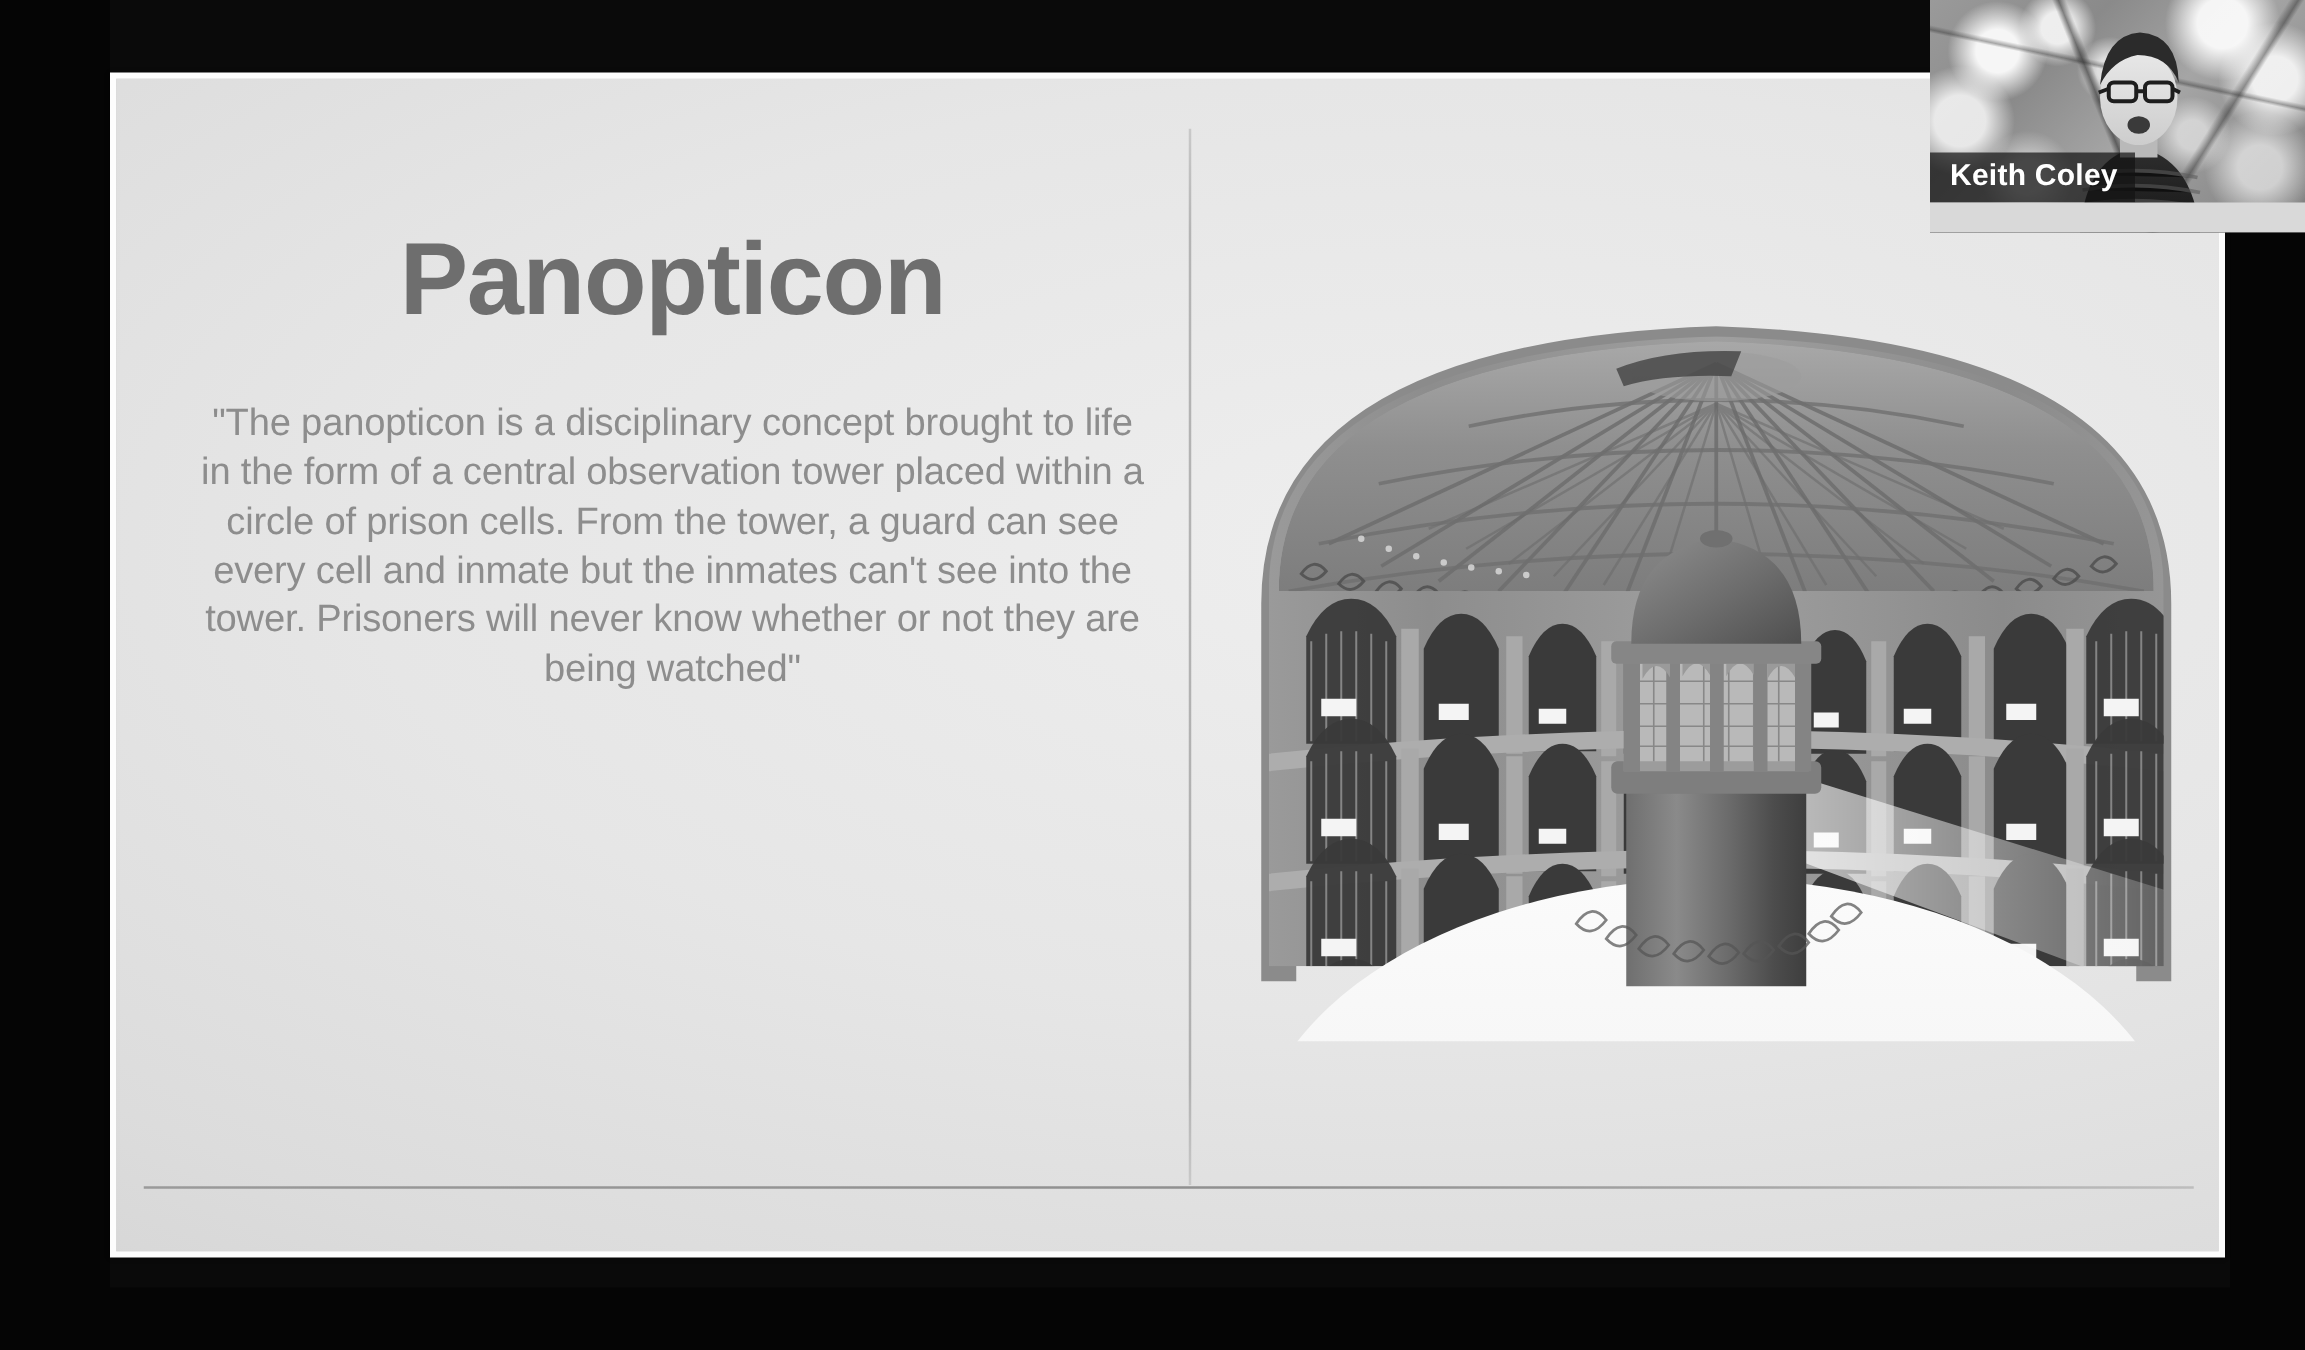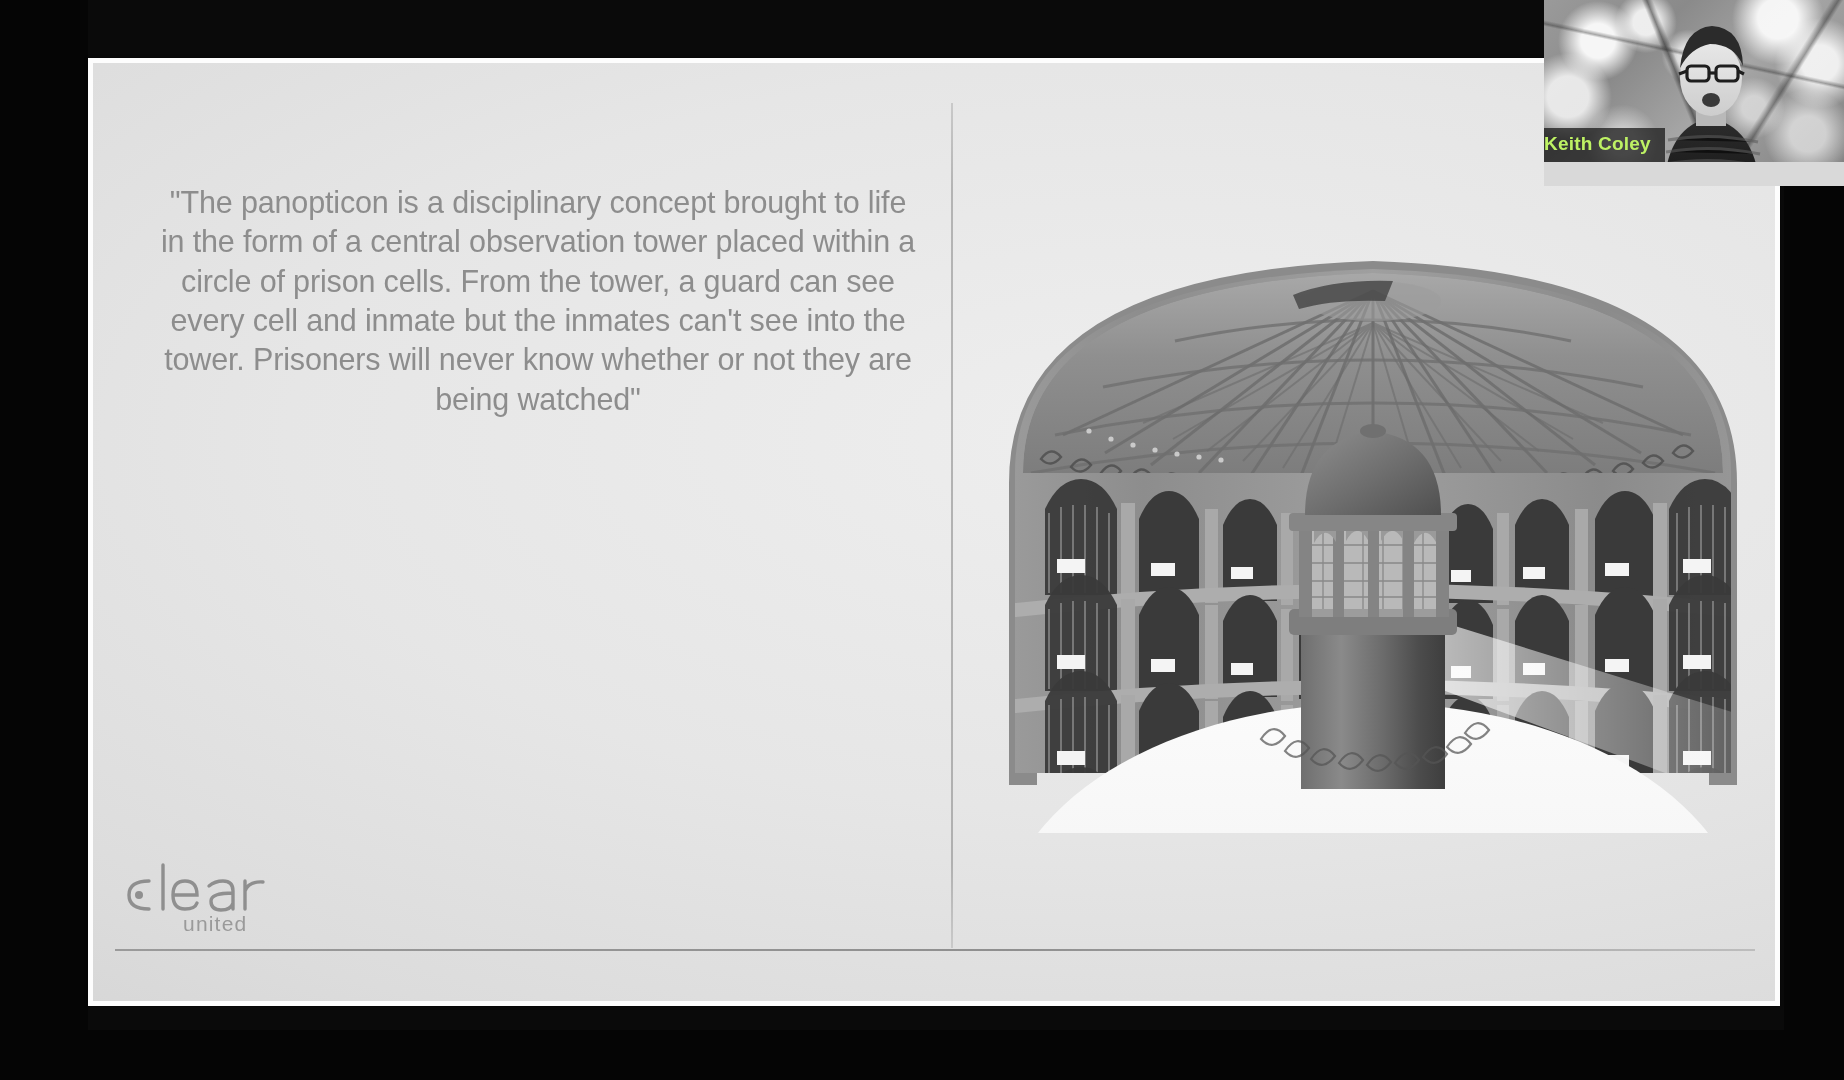--- a/index.html
+++ b/index.html
@@ -141,24 +141,24 @@
       linear-gradient(68deg, rgba(30,30,30,0) 46%, rgba(35,35,35,.55) 47.4%, rgba(30,30,30,0) 49%),
       linear-gradient(-58deg, rgba(30,30,30,0) 28%, rgba(40,40,40,.45) 29.2%, rgba(30,30,30,0) 31%),
       linear-gradient(12deg, rgba(30,30,30,0) 64%, rgba(35,35,35,.38) 65%, rgba(30,30,30,0) 66.5%);
   }
   
   #person { position:absolute; left:0; top:0; width:100%; height:100%; }
 
   #name-bar {
     position:absolute;
     left:0; bottom:24px;
-    padding:4px 14px 6px 0;
+    padding:4px 14px 6px 16px;
     background:rgba(20,20,20,0.72);
-    color:#bef264;
-    font-size:19px;
+    color:#ffffff;
+    font-size:24px;
     font-weight:bold;
     letter-spacing:.2px;
     line-height:1.25;
     max-width:260px;
     white-space:nowrap;
   }
   #tile-bottom-strip {
     position:absolute;
     left:0; bottom:0; width:100%; height:24px;
     background:#d9d9d9;
@@ -168,20 +168,21 @@
 <body>
 
 <div id="stage">
 
   <div id="viewport"></div>
 
   <div id="slide-frame">
     <div id="slide">
 
       <div id="text-col">
+        <div id="slide-title">Panopticon</div>
         <div id="slide-quote">"The panopticon is a disciplinary concept brought to life in the form of a central observation tower placed within a circle of prison cells. From the tower, a guard can see every cell and inmate but the inmates can't see into the tower. Prisoners will never know whether or not they are being watched"</div>
       </div>
 
       <div id="divider"></div>
 
       <div id="illustration">
         <svg id="pano-svg" viewBox="0 0 760 660" preserveAspectRatio="xMidYMid meet">
           <defs>
             <linearGradient id="wallG" x1="0" y1="0" x2="1" y2="0">
               <stop offset="0%" stop-color="#9a9a9a"></stop>
@@ -509,38 +510,20 @@
             </g>
 
             <rect x="296" y="340" width="168" height="18" rx="4" fill="#868686"></rect>
 
             <path d="M312 342 Q312 266 380 258 Q448 266 448 342 Z" fill="url(#towerDomeG)"></path>
             <ellipse cx="380" cy="258" rx="13" ry="7" fill="#707070"></ellipse>
           </g>
         </svg>
       </div>
 
-      <div id="logo">
-        <svg viewBox="0 0 230 86">
-          <g fill="none" stroke="#8f8f8f" stroke-width="3.4" stroke-linecap="round">
-
-            <path d="M34 28 Q14 28 14 42 Q14 56 34 56"></path>
-
-            <path d="M48 12 L48 56"></path>
-
-            <path d="M58 42 L82 42 Q82 28 70 28 Q58 28 58 42 Q58 56 70 56 Q80 56 82 50"></path>
-
-            <path d="M94 33 Q100 28 108 28 Q118 28 118 38 L118 56 M118 40 Q96 40 96 48 Q96 57 106 57 Q116 57 118 50"></path>
-
-            <path d="M130 56 L130 28 M130 38 Q134 28 148 29"></path>
-          </g>
-          <circle cx="24" cy="42" r="4" fill="#8f8f8f"></circle>
-          <text x="68" y="78" font-family="Liberation Sans, sans-serif" font-size="21" letter-spacing="1.2" fill="#9a9a9a">united</text>
-        </svg>
-      </div>
 
       <div id="footer-rule"></div>
 
 
     </div>
   </div>
 
   <div id="video-tile">
     <div id="video-bg"></div>
     <div id="video-branches"></div>

